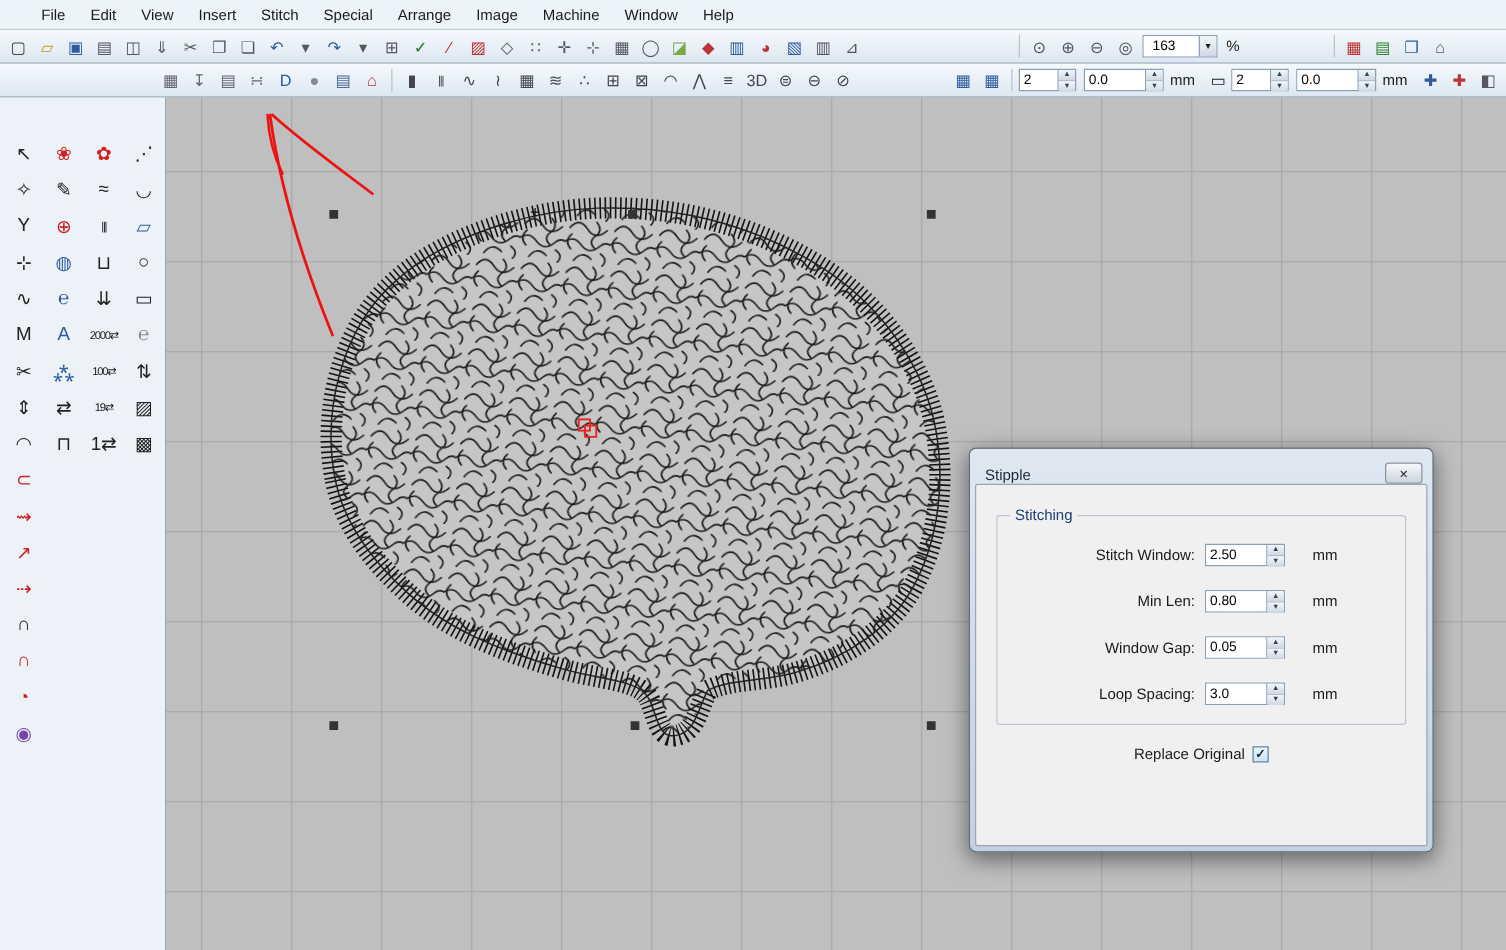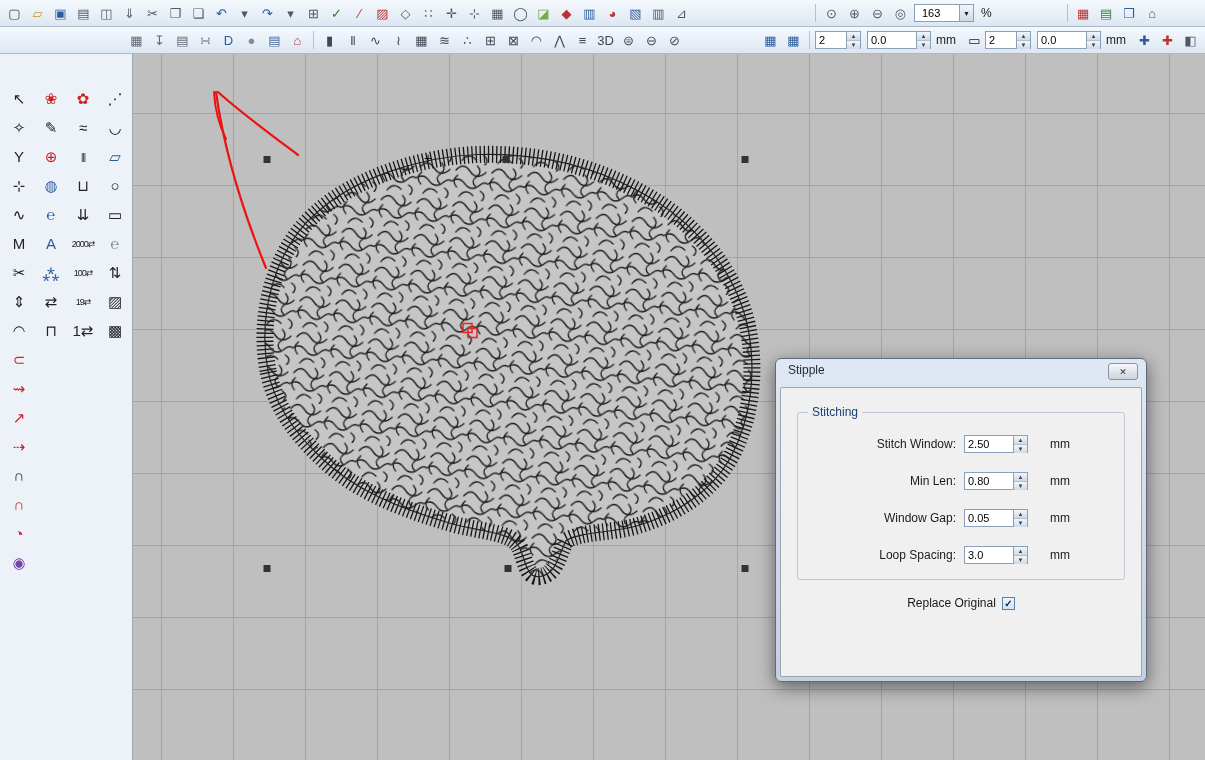--- a/index.html
+++ b/index.html
@@ -60,21 +60,21 @@
     background-position:28px 0px, 0px 59px; }
   .design-svg { position:absolute; inset:0; width:100%; height:100%; }
 
   
   .annotation { position:absolute; inset:0; width:100%; height:100%; pointer-events:none; z-index:40; }
 
   
   .dialog { position:absolute; left:775px; top:358px; width:372px; height:324px; z-index:30;
             background:linear-gradient(#dfe8f2,#c3d0df); border:1px solid #5d6b7a; border-radius:6px;
             box-shadow:0 5px 18px rgba(0,0,0,.5); padding:4px; display:flex; flex-direction:column; }
-  .dlg-titlebar { height:24px; display:flex; align-items:flex-start; padding:0 4px 0 8px; }
+  .dlg-titlebar { height:24px; display:flex; align-items:flex-end; padding:0 4px 0 8px; }
   .dlg-title { font-size:12px; color:#1a2a3a; }
   .dlg-close { margin-left:auto; width:30px; height:17px; border:1px solid #8a93a0; border-radius:3px;
                background:linear-gradient(#f6f8fa,#ccd4dc); display:flex; align-items:center; justify-content:center;
                font-size:9px; color:#333; cursor:pointer; }
   .dlg-body { flex:1; background:#f0f0f0; border:1px solid #9aa6b2; border-radius:2px; display:flex; flex-direction:column; }
   .groupbox { position:relative; border:1px solid #bcc7d3; border-radius:3px; margin:24px 16px 0; padding:12px 12px 6px; }
   .group-label { position:absolute; top:-8px; left:10px; background:#f0f0f0; padding:0 4px; color:#1b3f77; }
   .dlg-row { display:flex; align-items:center; height:37px; }
   .dlg-label { width:146px; text-align:right; margin-right:8px; }
   .dlg-row .spin input { width:48px; }
@@ -87,20 +87,44 @@
   .btn { width:72px; height:21px; font-family:"Liberation Sans",sans-serif; font-size:12px;
          background:linear-gradient(#f4f4f4,#dcdcdc); border:1px solid #8a8a8a; border-radius:3px; cursor:pointer; }
   .btn.default { border:1px solid #3c7fb1; box-shadow:inset 0 0 0 1px #a8d2ee; }
 </style>
 </head>
 <body>
 
 <div class="app">
 
 
+  <div class="menubar">
+
+      <span class="menu-item">File</span>
+
+      <span class="menu-item">Edit</span>
+
+      <span class="menu-item">View</span>
+
+      <span class="menu-item">Insert</span>
+
+      <span class="menu-item">Stitch</span>
+
+      <span class="menu-item">Special</span>
+
+      <span class="menu-item">Arrange</span>
+
+      <span class="menu-item">Image</span>
+
+      <span class="menu-item">Machine</span>
+
+      <span class="menu-item">Window</span>
+
+      <span class="menu-item">Help</span>
+    </div>
 
   <div class="toolbar t1">
     <div class="tb-group">
 
         <span class="tb-icon" style="color: rgb(68, 68, 68);">▢</span>
 
         <span class="tb-icon" style="color: rgb(201, 151, 28);">▱</span>
 
         <span class="tb-icon" style="color: rgb(44, 92, 158);">▣</span>
 

